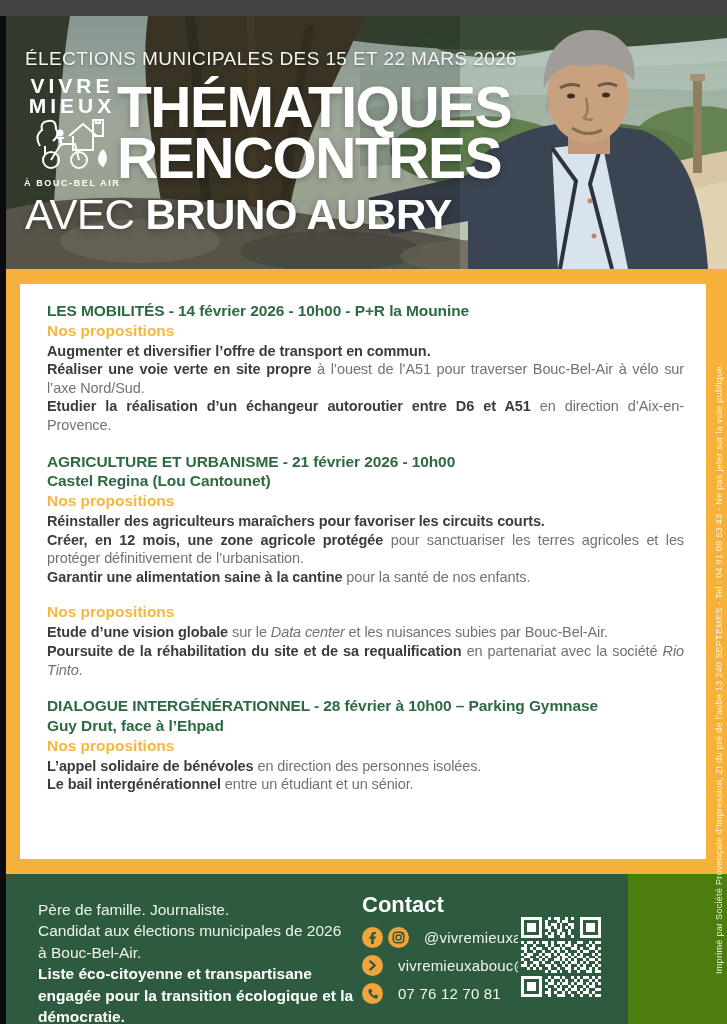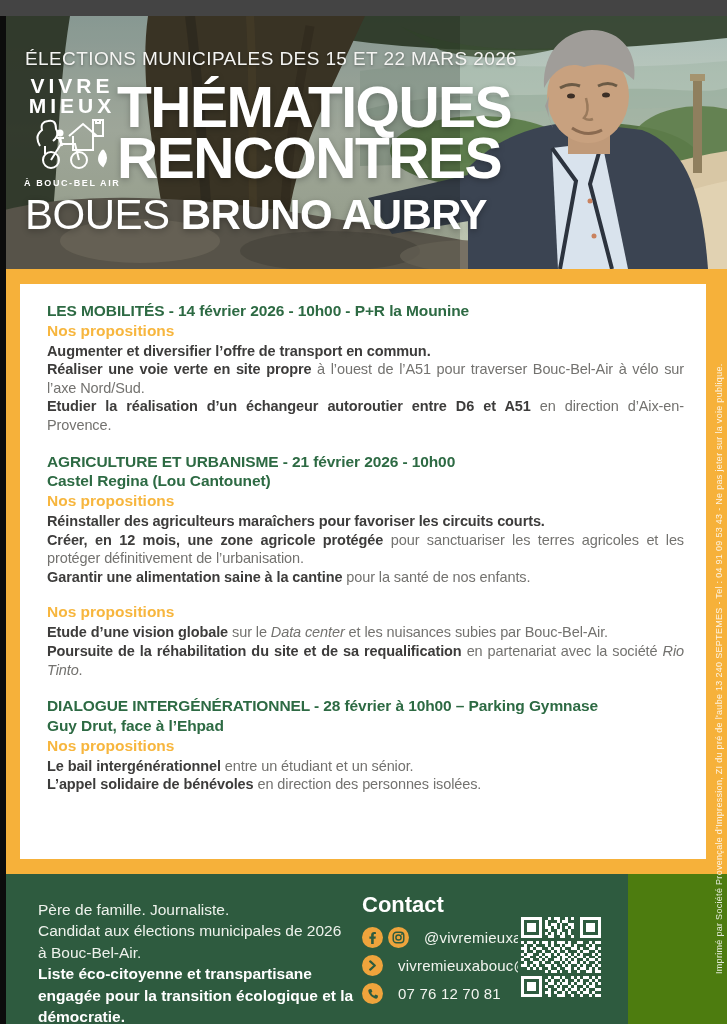--- a/index.html
+++ b/index.html
@@ -169,21 +169,21 @@
       </svg>
       <div class="logo-sub">À BOUC-BEL AIR</div>
     </div>
 
     <div class="title">
       <div>THÉMATIQUES</div>
       <div>RENCONTRES</div>
     </div>
 
     <div class="subtitle">
-      <span class="avec">BOUES</span>
+      <span class="avec">AVEC</span>
       <span> </span>
       <span class="name">BRUNO AUBRY</span>
     </div>
   </div>
 
   <div class="orange-zone">
     <div class="white-card">
       <div id="sections">
           <div class="section">
             <div class="sec-heading">LES MOBILITÉS - 14 février 2026 - 10h00 - P+R la Mounine</div>
@@ -202,22 +202,22 @@
           </div>
           <div class="section">
             <div class="sec-label">Nos propositions</div>
             <p class="sec-p"><span class="seg-b">Etude d’une vision globale</span><span class="seg-r"> sur le </span><span class="seg-i">Data center</span><span class="seg-r"> et les nuisances subies par Bouc-Bel-Air.</span></p>
             <p class="sec-p"><span class="seg-b">Poursuite de la réhabilitation du site et de sa requalification</span><span class="seg-r"> en partenariat avec la société </span><span class="seg-i">Rio Tinto</span><span class="seg-r">.</span></p>
           </div>
           <div class="section">
             <div class="sec-heading">DIALOGUE INTERGÉNÉRATIONNEL - 28 février à 10h00 – Parking Gymnase
 Guy Drut, face à l’Ehpad</div>
             <div class="sec-label">Nos propositions</div>
+            <p class="sec-p"><span class="seg-b">L’appel solidaire de bénévoles</span><span class="seg-r"> en direction des personnes isolées.</span></p>
             <p class="sec-p"><span class="seg-b">Le bail intergénérationnel</span><span class="seg-r"> entre un étudiant et un sénior.</span></p>
-            <p class="sec-p"><span class="seg-b">L’appel solidaire de bénévoles</span><span class="seg-r"> en direction des personnes isolées.</span></p>
           </div>
         </div>
     </div>
   </div>
 
   <div class="footer">
     <div class="bio">
       <div class="bio-regular">Père de famille. Journaliste.
 Candidat aux élections municipales de 2026
 à Bouc-Bel-Air.</div>

